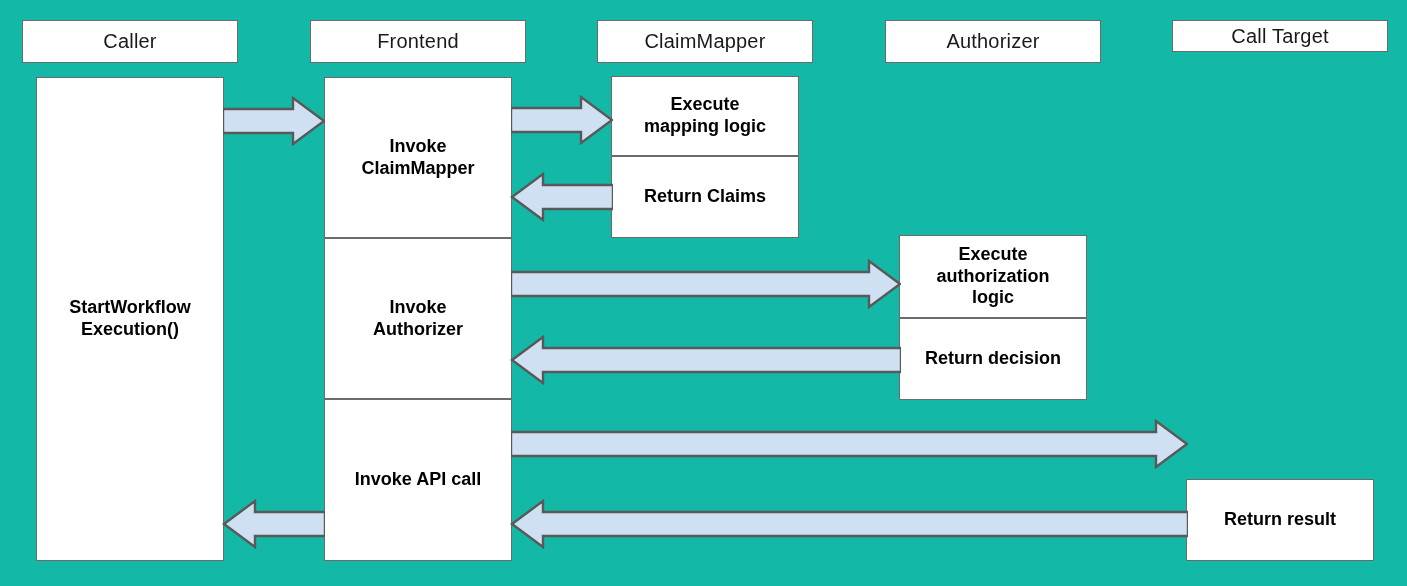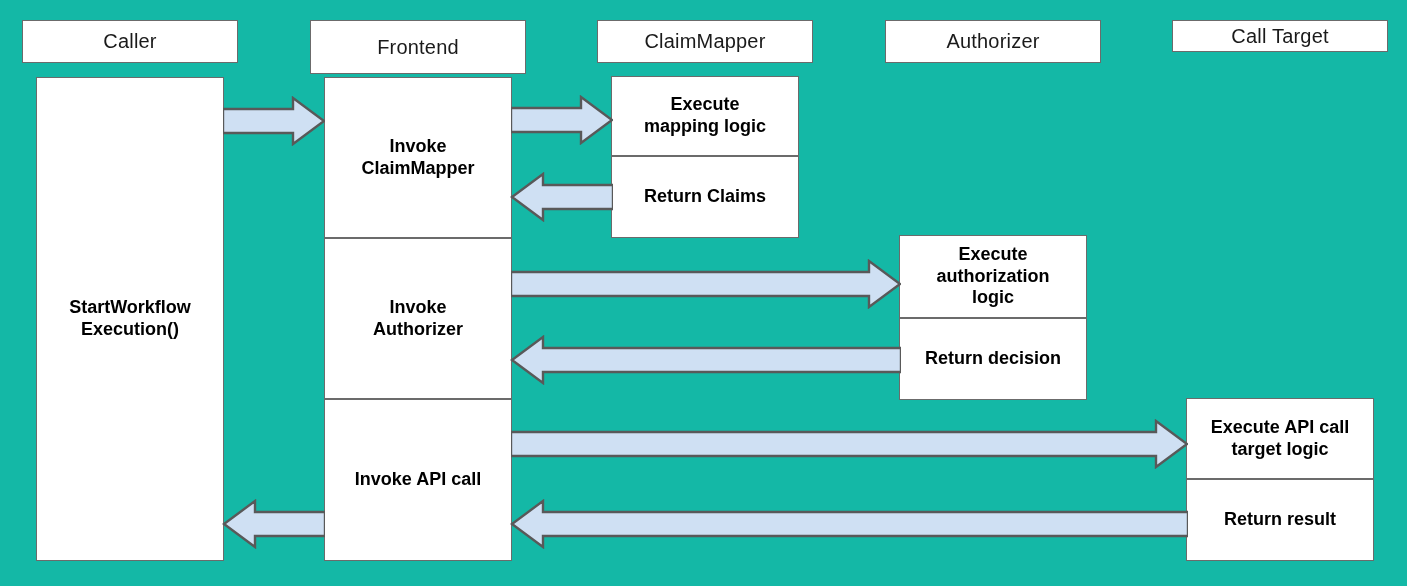--- a/index.html
+++ b/index.html
@@ -44,21 +44,21 @@
 </style>
 </head>
 <body>
 
 <div id="canvas">
 
   <div class="lane-header" style="left:22px;top:20px;width:216px;height:43px;">
     <span>Caller</span>
   </div>
 
-  <div class="lane-header" style="left:310px;top:20px;width:216px;height:54px;">
+  <div class="lane-header" style="left:310px;top:20px;width:216px;height:43px;">
     <span>Frontend</span>
   </div>
 
   <div class="lane-header" style="left:597px;top:20px;width:216px;height:43px;">
     <span>ClaimMapper</span>
   </div>
 
   <div class="lane-header" style="left:885px;top:20px;width:216px;height:43px;">
     <span>Authorizer</span>
   </div>
@@ -98,24 +98,20 @@
   <div class="act-box" style="left:899px;top:235px;width:188px;height:83px;">
     <span class="lbl">Execute
 authorization
 logic</span>
   </div>
 
   <div class="act-box" style="left:899px;top:318px;width:188px;height:82px;">
     <span class="lbl">Return decision</span>
   </div>
 
-  <div class="act-box" style="left:1186px;top:398px;width:188px;height:81px;">
-    <span class="lbl">Execute API call
-target logic</span>
-  </div>
 
   <div class="act-box" style="left:1186px;top:479px;width:188px;height:82px;">
     <span class="lbl">Return result</span>
   </div>
 
   <div class="arrow" style="left:223px;top:96px;width:102px;height:50px;">
     <svg viewBox="0 0 102 50" preserveAspectRatio="none">
       <polygon points="0,13 70,13 70,2 101,25 70,48 70,37 0,37" fill="#cfe0f3" stroke="#595959" stroke-width="2.4" stroke-linejoin="miter"></polygon>
     </svg>
   </div>

